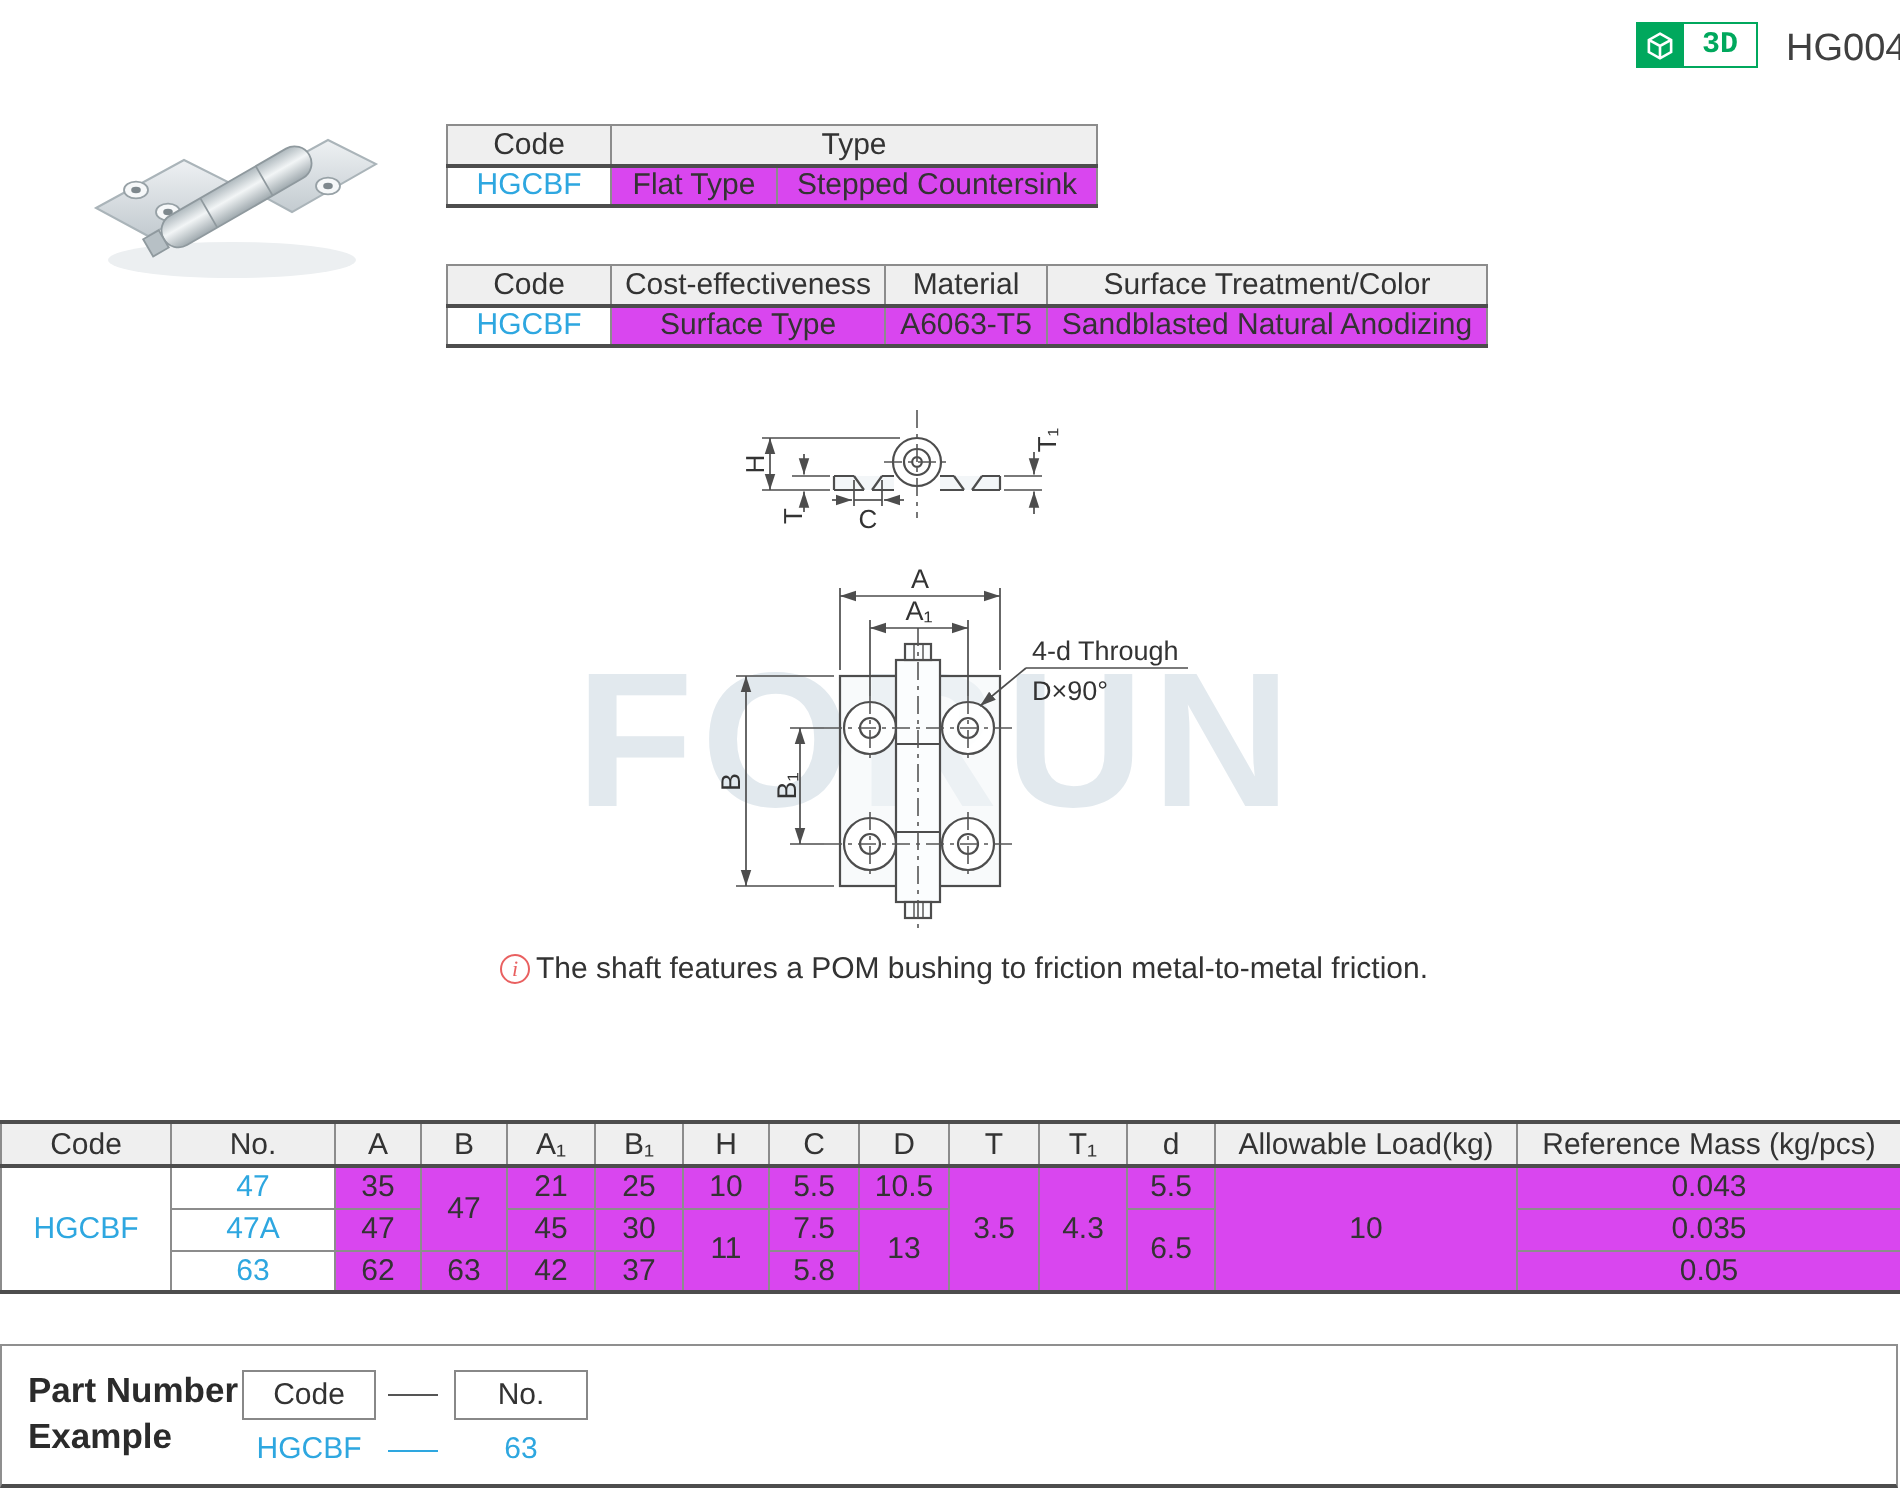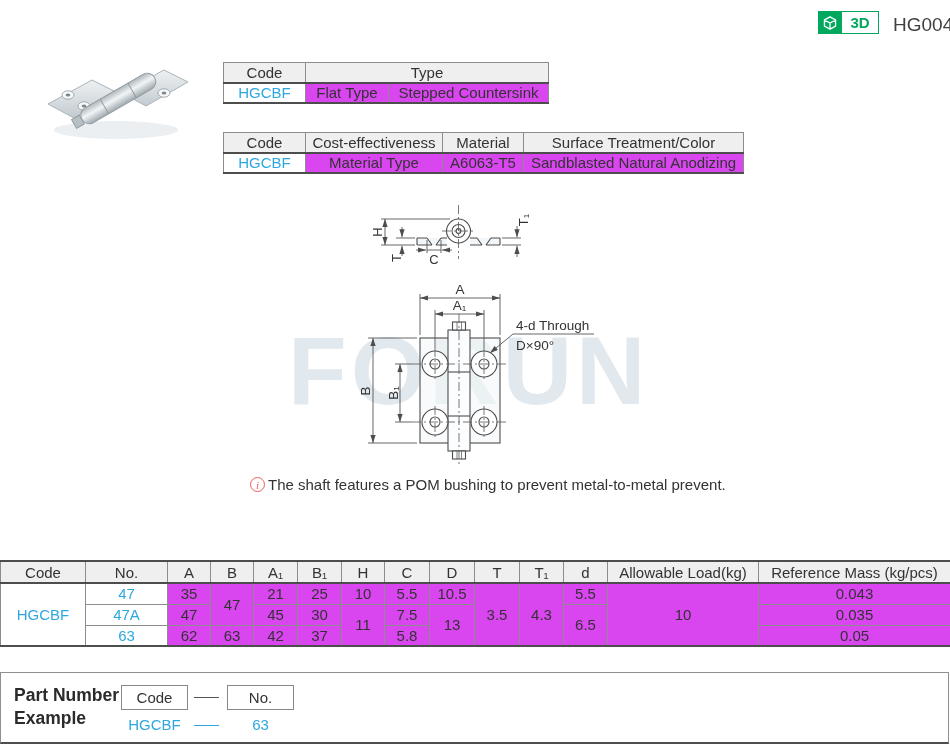--- a/index.html
+++ b/index.html
@@ -1,21 +1,21 @@
 <!DOCTYPE html>
 <html><head>
 <meta charset="utf-8">
 <style>
   * { box-sizing: border-box; margin: 0; padding: 0; }
   html,body { width: 950px; height: 746px; background: #fff; font-family: "Liberation Sans", sans-serif; color: #333; overflow: hidden; }
   .abs { position: absolute; }
   #page { position: relative; width: 950px; height: 746px; background: #fff; }
 
   
-  #badge3d { left: 818px; top: 11px; display: flex; align-items: center; }
+  #badge3d { left: 818px; top: 11px; display: flex; align-items: center; font-family: Liberation Mono, monospace; }
   .badge-cube { width: 23px; height: 23px; background: #00a85d; display: flex; align-items: center; justify-content: center; }
   .badge-label { width: 38px; height: 23px; border: 1px solid #00a85d; color: #00a85d; font-size: 15px; font-weight: bold; display: flex; align-items: center; justify-content: center; background: #fff; }
   #partcode { left: 893px; top: 14px; font-size: 19px; color: #404040; }
 
   
   table.data { border-collapse: collapse; table-layout: fixed; font-size: 15px; color: #333; }
   table.data th, table.data td { border: 1px solid #8c8c8c; text-align: center; vertical-align: middle; padding: 0 4px; font-weight: normal; height: 20px; }
   table.data thead th { background: #efefef; border-bottom: 2px solid #4d4d4d; }
   table.data { border-top: 1px solid #8c8c8c; border-bottom: 2px solid #4d4d4d; }
   .cell-blue { background: #d946ef; }
@@ -134,21 +134,21 @@
       <tr>
         <th>Code</th>
         <th>Cost-effectiveness</th>
         <th>Material</th>
         <th>Surface Treatment/Color</th>
       </tr>
     </thead>
     <tbody>
       <tr>
         <td class="txt-blue">HGCBF</td>
-        <td class="cell-blue">Material Type</td>
+        <td class="cell-blue">Surface Type</td>
         <td class="cell-blue">A6063-T5</td>
         <td class="cell-blue">Sandblasted Natural Anodizing</td>
       </tr>
     </tbody>
   </table>
 
   <svg id="drawing" class="abs" width="278" height="292" viewBox="352 185 278 292">
     <defs>
       <marker id="mA" viewBox="0 0 10 8" markerWidth="10" markerHeight="8" refX="9.5" refY="4" orient="auto-start-reverse">
         <path d="M0,0.9 L9.5,4 L0,7.1 Z" fill="#4d4d4d"></path>
@@ -245,21 +245,21 @@
     <text x="460" y="294" font-size="13.5" text-anchor="middle">A</text>
     <text x="459.5" y="310" font-size="13.5" text-anchor="middle">A₁</text>
     <text x="366" y="395" font-size="13.5" text-anchor="middle" transform="rotate(-90 366 391)">B</text>
     <text x="394" y="397" font-size="13.5" text-anchor="middle" transform="rotate(-90 394 393)">B₁</text>
     <text x="516" y="330" font-size="13.5">4-d Through</text>
     <text x="516" y="350" font-size="13.5">D×90°</text>
   </svg>
 
   <div id="note" class="abs">
     <span class="info-icon">i</span>
-    <span>The shaft features a POM bushing to prevent metal-to-metal prevent.</span>
+    <span>The shaft features a POM bushing to friction metal-to-metal friction.</span>
   </div>
 
   <table id="dimTable" class="data abs">
     <colgroup>
       <col style="width:85px">
         <col style="width:82px">
         <col style="width:43px">
         <col style="width:43px">
       <col style="width:44px">
         <col style="width:44px">

